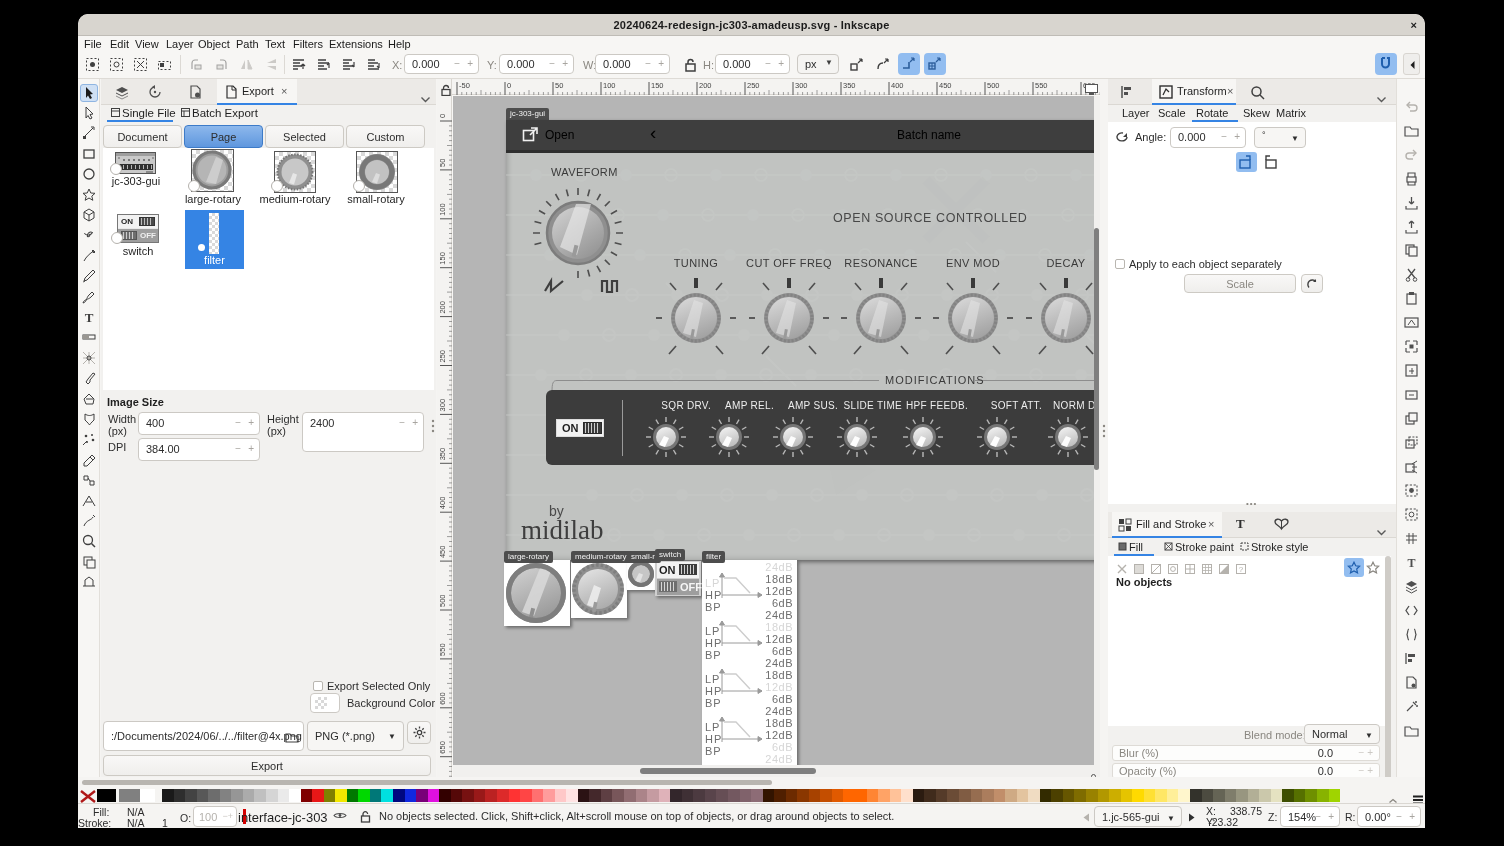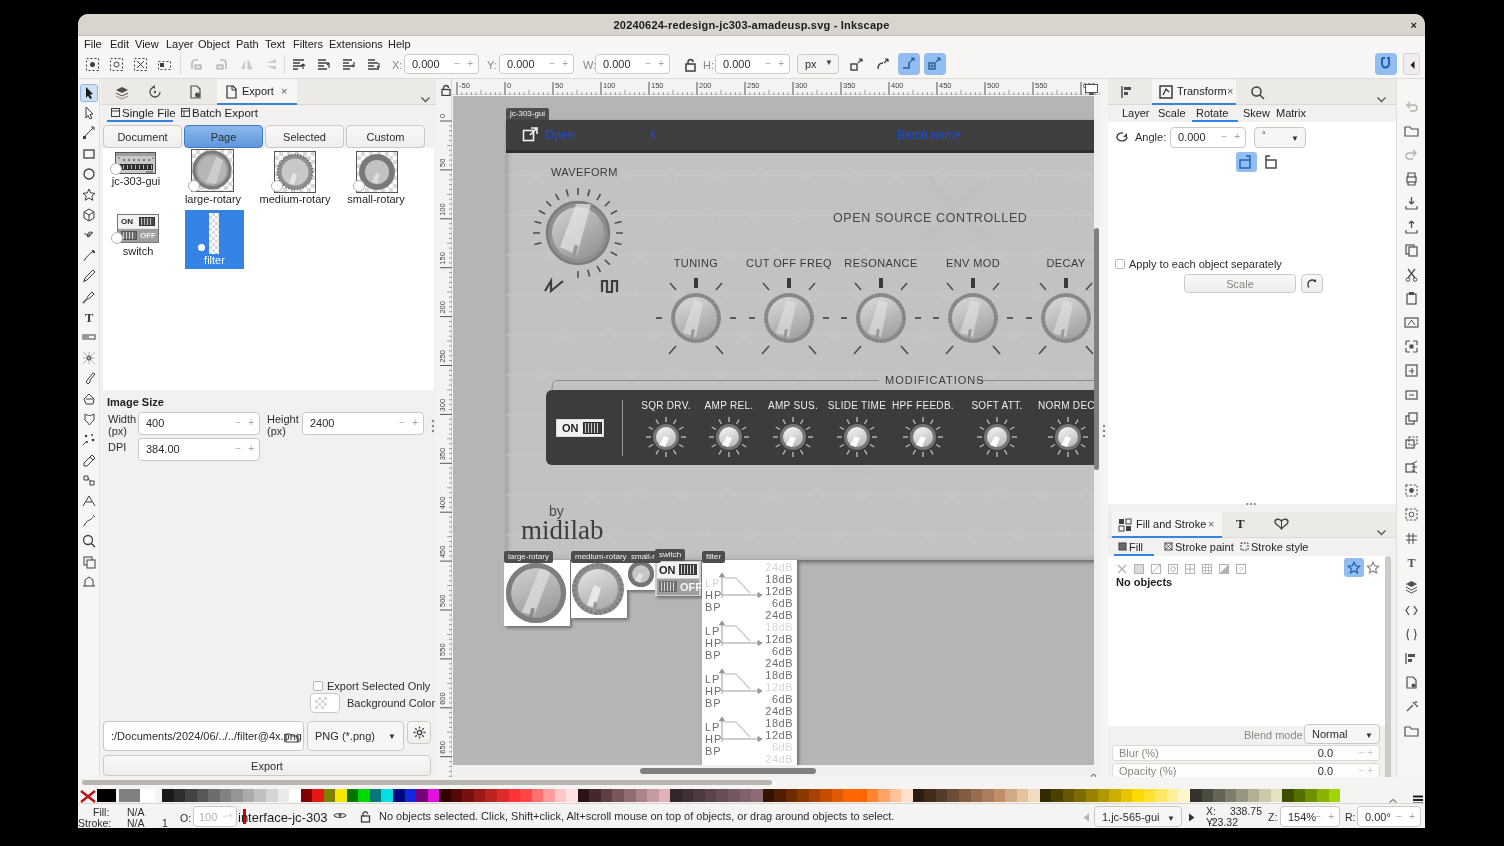--- a/index.html
+++ b/index.html
@@ -20,23 +20,23 @@
 .btn{background:linear-gradient(#f9f8f7,#efeeec);border:1px solid #cdcac4;border-radius:4px;font-size:11px;color:#2d2d2d;text-align:center}
 .bluebtn{background:linear-gradient(#8db8ec,#5f97de);border:1px solid #3d7bc8}
 .lbl{font-size:11px;color:#2d2d2d}
 .glbl{font-size:11px;color:#8a8781}
 .thumb-lab{font-size:11px;color:#1f1f1f;text-align:center}
 .radio{width:12px;height:12px;border-radius:50%;background:#fff;border:1px solid #b5b2ad}
 .canvas{background:#b5b5b5}
 .ruler{background:#f4f3f1}
 .ptab{background:#4d4d4d;color:#f2f2f2;font-size:8px;line-height:12px;padding:0 4px;border-radius:2px 2px 0 0;white-space:nowrap}
 .dkbar{background:#3e3e3e}
-.wht{color:#1d4ed8}
+.wht{color:#000000}
 .klabel{font-size:11px;color:#3a3a3a;letter-spacing:.4px;text-align:center;white-space:nowrap}
-.mlabel{font-size:10px;color:#ededed;letter-spacing:.3px;text-align:center;white-space:nowrap}
+.mlabel{font-size:10px;color:#ededed;letter-spacing:.3px;text-align:right;white-space:nowrap}
 .statusbar{background:#f5f4f2;border-top:1px solid #dad7d2;font-size:11px;color:#2d2d2d}
 .sw{width:11.7px;height:13px;display:inline-block}
 .check{width:10px;height:10px;background:#fff;border:1px solid #b9b6b0;border-radius:2px}
 </style></head><body>
 <div class="a win">
 
 <div class="a tb">
       <div class="a title">20240624-redesign-jc303-amadeusp.svg - Inkscape</div>
       <div class="a" style="right:8px;top:0;font-size:11px;color:#1b1b1b;line-height:22px;font-weight:bold">×</div>
     </div>
@@ -352,21 +352,21 @@
         <div class="a" style="left:13px;top:34px;width:7px;height:7px;border-radius:50%;background:#fff"></div>
         <div class="a" style="left:0;top:44px;width:59px;text-align:center;font-size:11px;color:#fff">filter</div>
       </div>
 <div class="a" style="left:6px;top:317px;font-size:11px;font-weight:bold;color:#1f1f1f">Image Size</div>
 <div class="a lbl" style="left:7px;top:334px;line-height:12px">Width<br>(px)</div>
 <div class="a fld" style="left:37px;top:333px;width:122px;height:23px">
         <span class="v" style="top:4px">400</span>
         <span class="spin" style="top:4px">−<b>+</b></span>
       </div>
 <div class="a lbl" style="left:166px;top:334px;line-height:12px">Height<br>(px)</div>
-<div class="a fld" style="left:201px;top:333px;width:122px;height:23px">
+<div class="a fld" style="left:201px;top:333px;width:122px;height:40px">
         <span class="v" style="top:4px">2400</span>
         <span class="spin" style="top:4px">−<b>+</b></span>
       </div>
 <div class="a lbl" style="left:7px;top:362px">DPI</div>
 <div class="a fld" style="left:37px;top:359px;width:122px;height:23px">
         <span class="v" style="top:4px">384.00</span>
         <span class="spin" style="top:4px">−<b>+</b></span>
       </div>
 <div class="a check" style="left:212px;top:602px"></div>
 <div class="a lbl" style="left:226px;top:601px">Export Selected Only</div>

